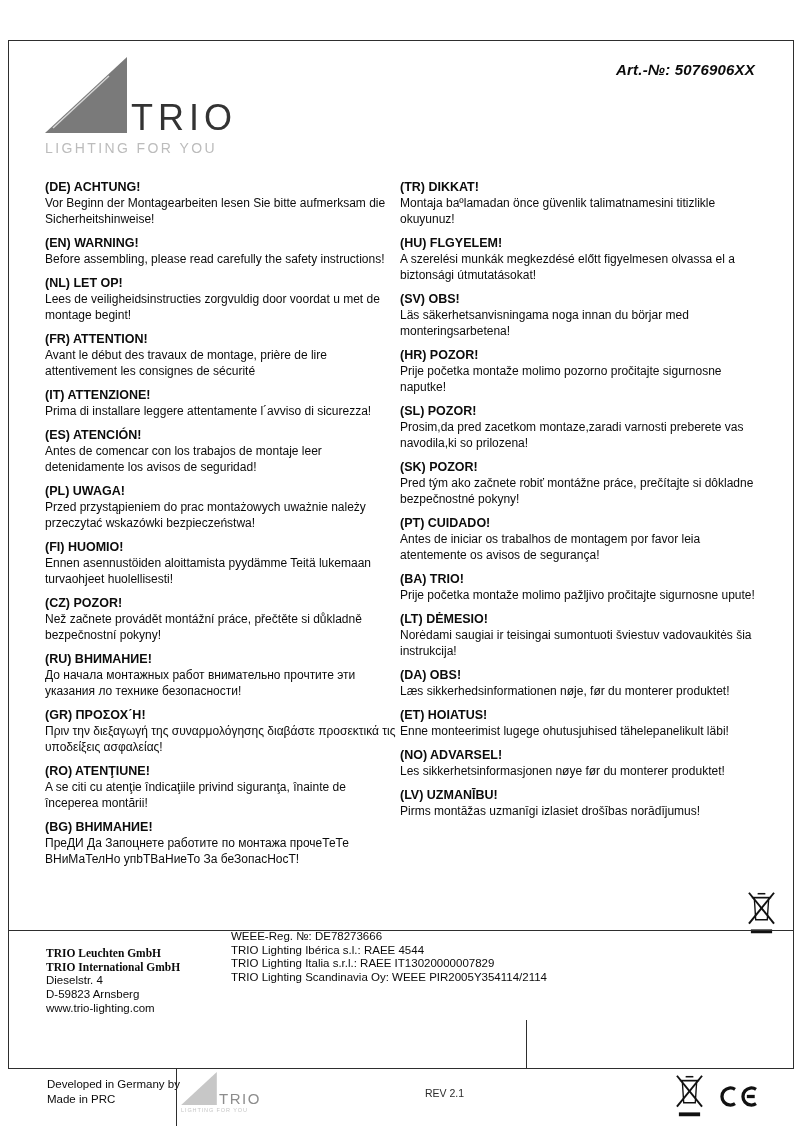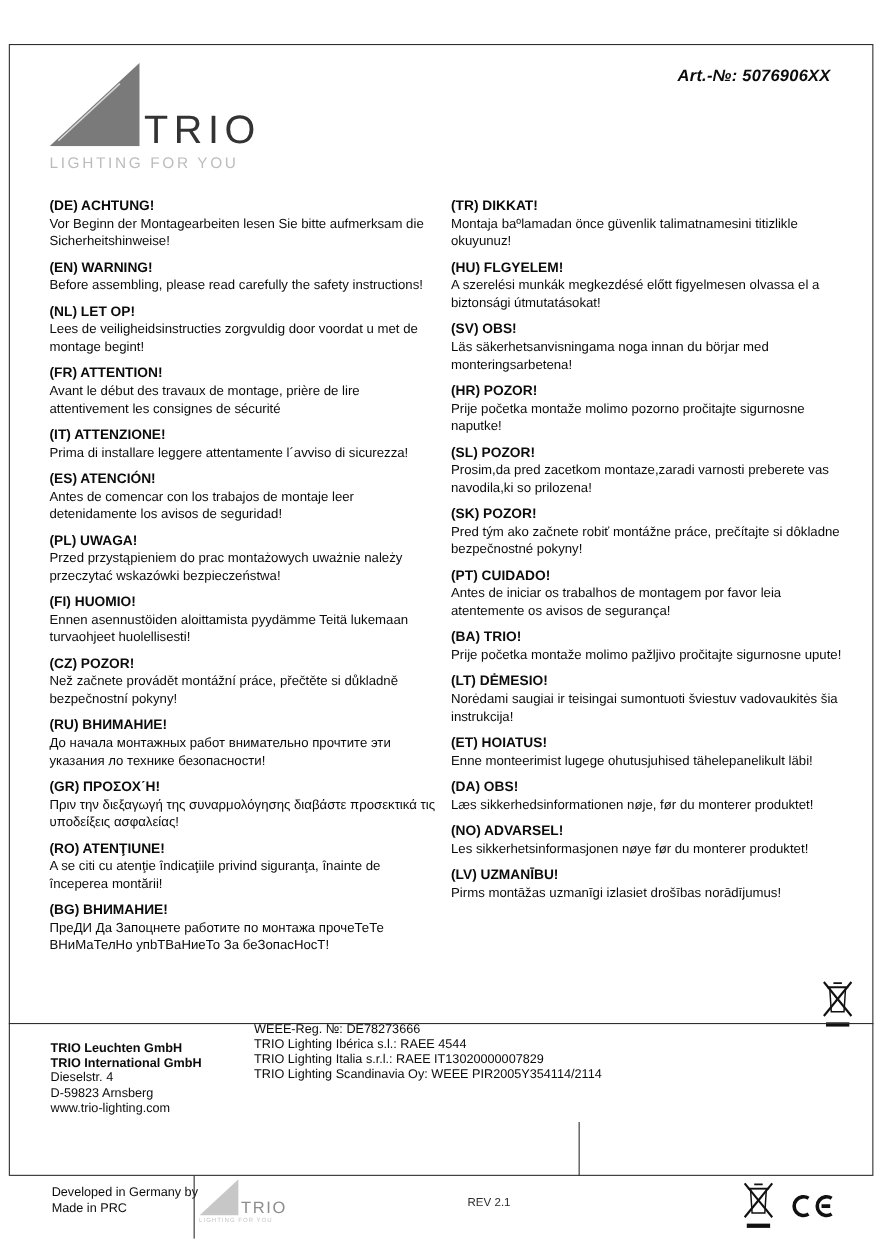--- a/index.html
+++ b/index.html
@@ -22,30 +22,30 @@
   .logo-tagline { margin-top:7px; font-size:14px; letter-spacing:2.4px; color:#bcbcbc; white-space:nowrap; }
 
   .mini { left:181px; top:1072px; }
   .mini .logo-triangle { width:36px; height:33px; opacity:0.55; }
   .mini .logo-name { font-size:15px; letter-spacing:1.5px; color:#8d8d8d; margin-left:2px; }
   .mini .logo-tagline { margin-top:2px; font-size:5.5px; letter-spacing:0.9px; color:#c6c6c6; }
 
   
   .columns {
     position:absolute; left:45px; top:179px; width:720px;
-    display:grid; grid-template-columns:355px 355px; column-gap:10px;
+    display:grid; grid-template-columns:355px 355px; 
   }
   .warning-block { margin-bottom:8px; }
   .warning-title { font-size:12.5px; font-weight:bold; line-height:16px; }
   .warning-body { font-size:12px; line-height:16px; }
 
   
   .rule { position:absolute; left:8px; top:930px; width:786px; border-top:1.5px solid #2e2e2e; }
   .company-left { position:absolute; left:46px; top:947px; font-size:11.5px; line-height:13.7px; }
-  .company-left .co-bold { font-weight:bold; }
+  .company-left .co-bold { font-weight:bold;font-family:Liberation Serif, serif; }
   .company-right { position:absolute; left:231px; top:930px; font-size:11.5px; line-height:13.7px; }
   .reg-divider { position:absolute; left:526px; top:1020px; height:49px; border-left:1.5px solid #2e2e2e; }
 
   
   .footer-origin { position:absolute; left:47px; top:1077px; font-size:11.5px; line-height:15px; }
   .footer-divider { position:absolute; left:176px; top:1069px; height:57px; border-left:1.5px solid #2e2e2e; }
   .rev { position:absolute; left:385px; top:1087px; font-size:10.5px; color:#2b2b2b;padding-left:40px; }
 
   .weee-top { position:absolute; right:27px; top:888px; width:27px; height:50px; background:#ffffff; }
   .weee-bottom { position:absolute; left:676px; top:1072px; width:27px; height:48px; }
@@ -178,27 +178,27 @@
         <h2 class="warning-title">(BA) TRIO!</h2>
         <p class="warning-body">Prije početka montaže molimo pažljivo pročitajte sigurnosne upute!</p>
       </article>
 
       <article class="warning-block">
         <h2 class="warning-title">(LT) DĖMESIO!</h2>
         <p class="warning-body">Norėdami saugiai ir teisingai sumontuoti šviestuv vadovaukitės šia instrukcija!</p>
       </article>
 
       <article class="warning-block">
+        <h2 class="warning-title">(DA) OBS!</h2>
+        <p class="warning-body">Læs sikkerhedsinformationen nøje, før du monterer produktet!</p>
+      </article>
+
+      <article class="warning-block">
         <h2 class="warning-title">(ET) HOIATUS!</h2>
         <p class="warning-body">Enne monteerimist lugege ohutusjuhised tähelepanelikult läbi!</p>
-      </article>
-
-      <article class="warning-block">
-        <h2 class="warning-title">(DA) OBS!</h2>
-        <p class="warning-body">Læs sikkerhedsinformationen nøje, før du monterer produktet!</p>
       </article>
 
       <article class="warning-block">
         <h2 class="warning-title">(NO) ADVARSEL!</h2>
         <p class="warning-body">Les sikkerhetsinformasjonen nøye før du monterer produktet!</p>
       </article>
 
       <article class="warning-block">
         <h2 class="warning-title">(LV) UZMANĪBU!</h2>
         <p class="warning-body">Pirms montāžas uzmanīgi izlasiet drošības norādījumus!</p>

